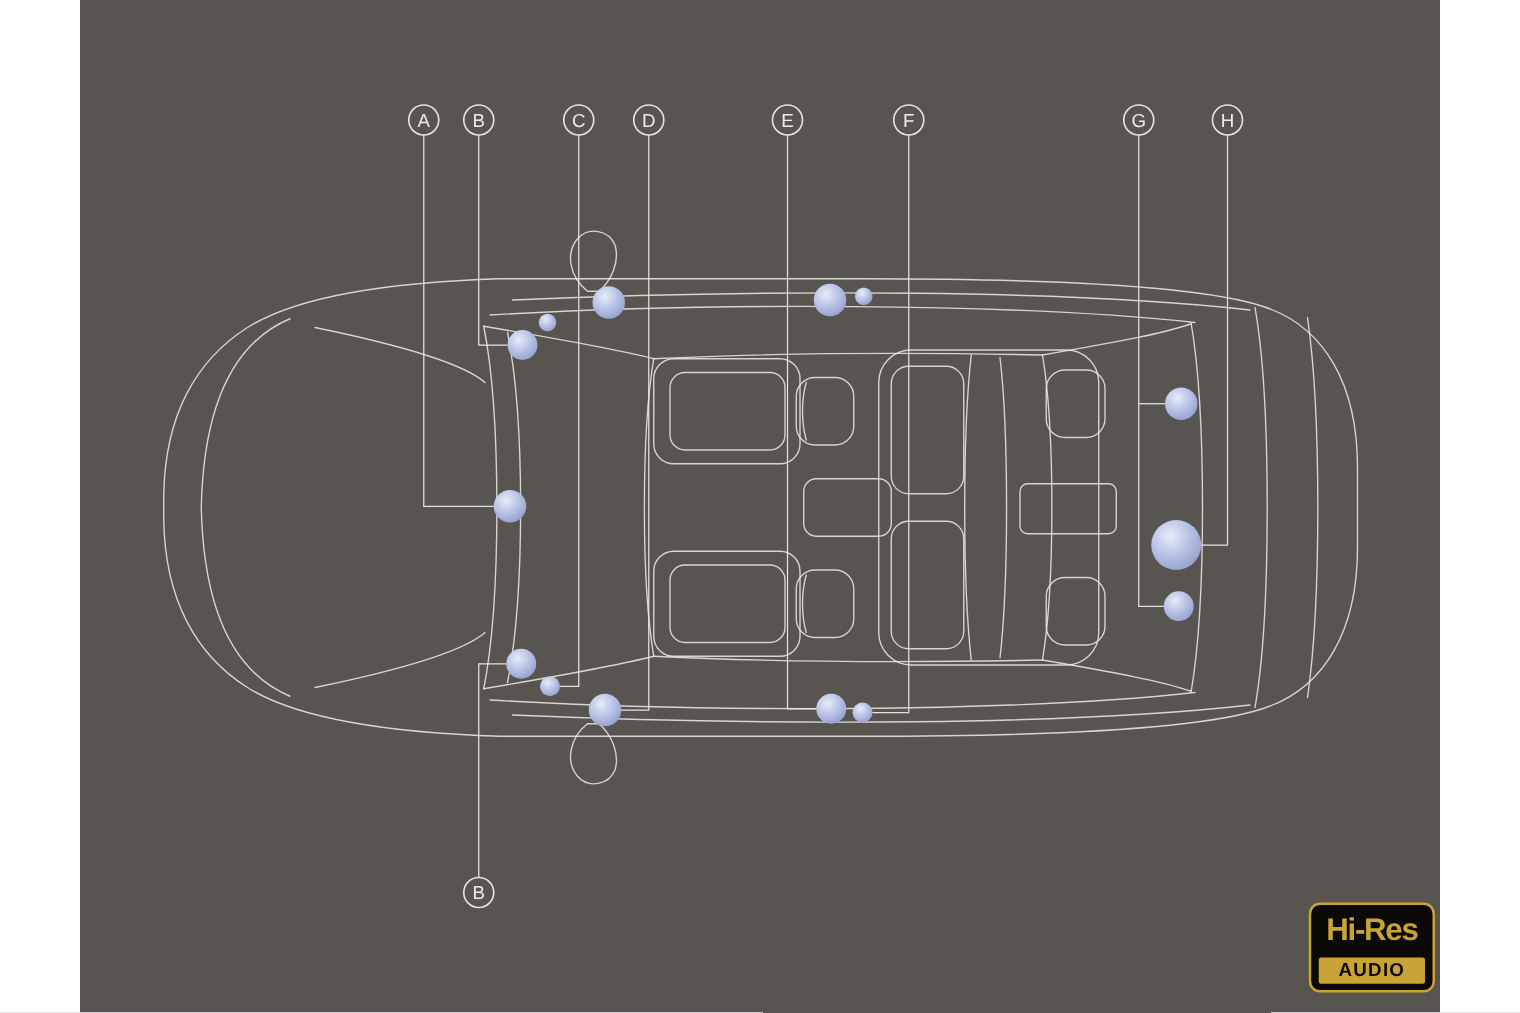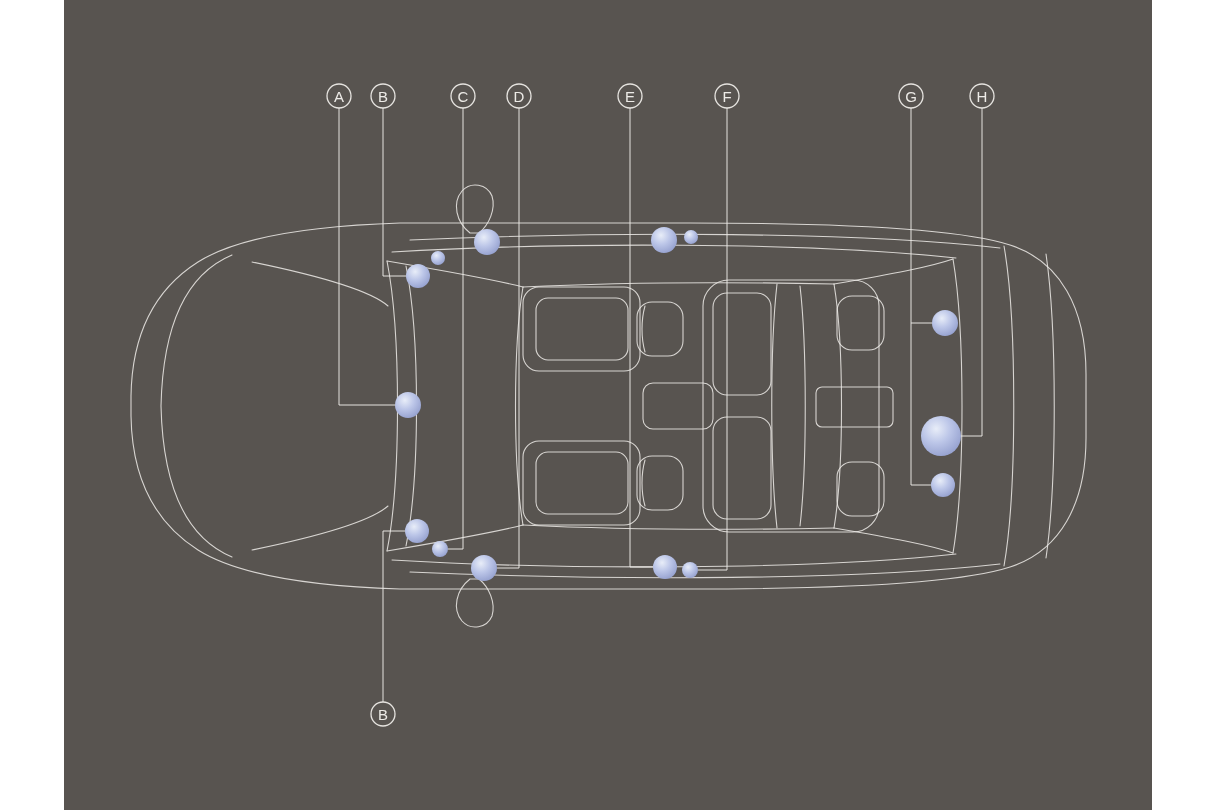--- a/index.html
+++ b/index.html
@@ -195,13 +195,17 @@
           <text x="982" y="101.5" class="label-letter">H</text>
         </g>
         <g>
           <polyline points="383,702 383,531 405,531" class="leader"></polyline>
           <circle cx="383" cy="714" r="12" class="label-ring"></circle>
           <text x="383" y="719.5" class="label-letter">B</text>
         </g>
       </g>
   </svg>
 
+  <div class="hires-badge">
+    <div class="hires-top">Hi-Res</div>
+    <div class="hires-band">AUDIO</div>
+  </div>
 </div>
 
 </body></html>

